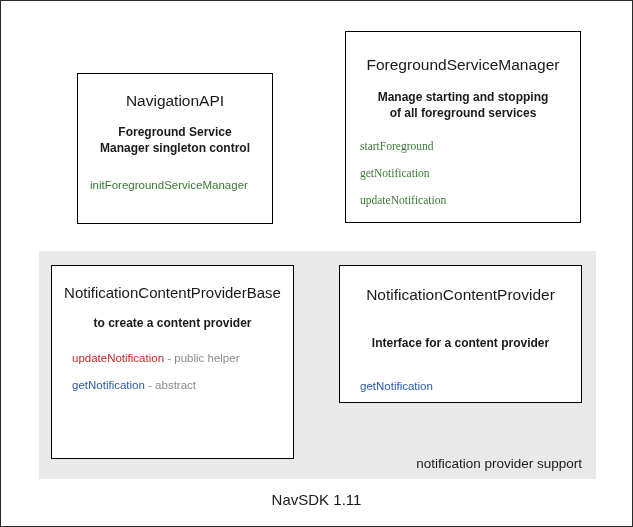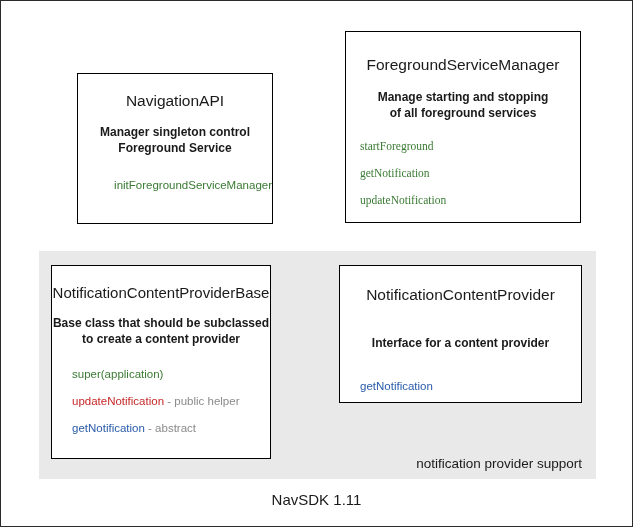--- a/index.html
+++ b/index.html
@@ -66,33 +66,33 @@
   .m-red   { color: #c62828; }
   .m-blue  { color: #2a5caa; }
   .m-note  { color: #8a8a8a; }
 
   
   #card-navigation-api {
     left: 76px; top: 72px; width: 196px; height: 151px;
   }
   #card-navigation-api .card-title { margin-top: 18px; }
   #card-navigation-api .card-desc  { margin-top: 13px; }
-  #card-navigation-api .methods    { margin-top: 22px; padding-left: 12px; text-align: right; }
+  #card-navigation-api .methods    { margin-top: 22px; padding-left: 12px; }
   #card-navigation-api .method     { margin-bottom: 10px; }
 
   #card-foreground-service-manager {
     left: 344px; top: 30px; width: 236px; height: 192px;
   }
   #card-foreground-service-manager .card-title { margin-top: 24px; }
   #card-foreground-service-manager .card-desc  { margin-top: 14px; }
   #card-foreground-service-manager .methods    { margin-top: 18px; padding-left: 14px; }
   #card-foreground-service-manager .method     { margin-bottom: 12px; font-family: Liberation Serif, serif; }
 
   #card-notification-content-provider-base {
-    left: 50px; top: 264px; width: 220px; height: 194px;
+    left: 50px; top: 264px; width: 243px; height: 194px;
   }
   #card-notification-content-provider-base .card-title { margin-top: 18px; font-size: 15px; }
   #card-notification-content-provider-base .card-desc  { margin-top: 13px; }
   #card-notification-content-provider-base .methods    { margin-top: 20px; padding-left: 20px; }
   #card-notification-content-provider-base .method     { margin-bottom: 12px; }
 
   #card-notification-content-provider {
     left: 338px; top: 264px; width: 243px; height: 138px;
   }
   #card-notification-content-provider .card-title { margin-top: 20px; }
@@ -114,22 +114,22 @@
 
 <div id="canvas">
 
   <div class="group-panel">
     <div class="group-label">notification provider support</div>
   </div>
 
   <div class="card" id="card-navigation-api">
     <div class="card-title">NavigationAPI</div>
     <div class="card-desc">
+      <div>Foreground Service</div>
       <div>Manager singleton control</div>
-      <div>Foreground Service</div>
     </div>
     <div class="methods">
       <div class="method">
         <span class="m-green">initForegroundServiceManager</span><span class="m-note"></span>
       </div>
     </div>
   </div>
 
   <div class="card" id="card-foreground-service-manager">
     <div class="card-title">ForegroundServiceManager</div>
@@ -146,27 +146,23 @@
       </div>
       <div class="method">
         <span class="m-green">updateNotification</span><span class="m-note"></span>
       </div>
     </div>
   </div>
 
   <div class="card" id="card-notification-content-provider-base">
     <div class="card-title">NotificationContentProviderBase</div>
     <div class="card-desc">
-      <div>Base class that should be subclassed</div>
       <div>to create a content provider</div>
     </div>
     <div class="methods">
-      <div class="method">
-        <span class="m-green">super(application)</span><span class="m-note"></span>
-      </div>
       <div class="method">
         <span class="m-red">updateNotification</span><span class="m-note"> - public helper</span>
       </div>
       <div class="method">
         <span class="m-blue">getNotification</span><span class="m-note"> - abstract</span>
       </div>
     </div>
   </div>
 
   <div class="card" id="card-notification-content-provider">

